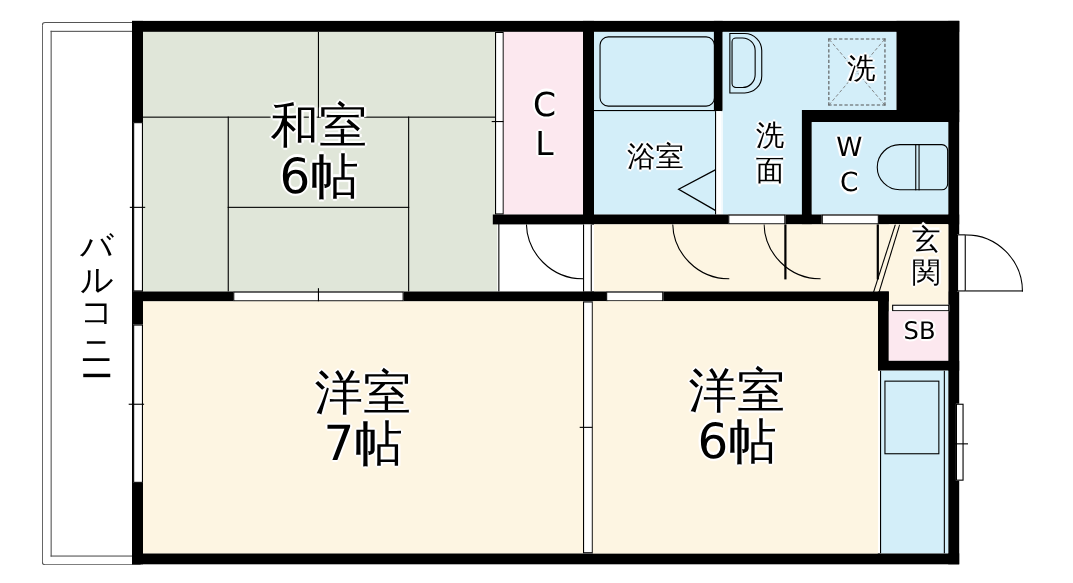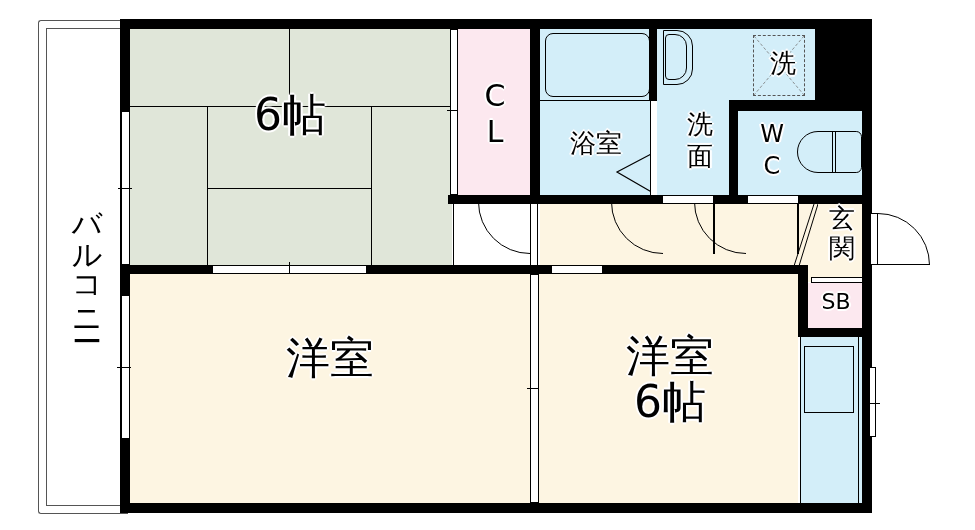--- a/index.html
+++ b/index.html
@@ -30,20 +30,21 @@
 
 <div class="abs" style="left:130px;top:29px;width:322px;height:236px;background:#e0e6d9;"></div>
 
 <div class="abs line" style="left:289px;top:29px;width:1px;height:78px;"></div>
 <div class="abs line" style="left:130px;top:106px;width:320px;height:1px;"></div>
 <div class="abs line" style="left:207px;top:106px;width:1px;height:159px;"></div>
 <div class="abs line" style="left:371px;top:106px;width:1px;height:159px;"></div>
 <div class="abs line" style="left:207px;top:188px;width:165px;height:1px;"></div>
 <div class="abs line" style="left:453px;top:200px;width:1px;height:65px;"></div>
 <div class="abs room-label big" style="left:200px;top:92px;width:180px;">
+  <div>和室</div>
   <div>6帖</div>
 </div>
 
 <div class="abs win" style="left:121px;top:111px;width:9px;height:154px;"></div>
 <div class="abs line" style="left:118px;top:188px;width:14px;height:1px;"></div>
 
 <div class="abs wall" style="left:120px;top:265px;width:420px;height:9px;"></div>
 <div class="abs win" style="left:212px;top:265px;width:155px;height:9px;"></div>
 <div class="abs line" style="left:289px;top:262px;width:1px;height:14px;"></div>
 
@@ -137,20 +138,21 @@
 <div class="abs wall" style="left:530px;top:265px;width:278px;height:9px;"></div>
 <div class="abs" style="left:551px;top:265px;width:52px;height:9px;background:#fff;border:1px solid #000;"></div>
 <div class="door-arc" style="left:499px;top:223px;width:104px;height:104px;border-radius:50%;clip-path:inset(51px 0 0 52px);"></div>
 <div class="abs line" style="left:551px;top:274px;width:1.5px;height:52px;"></div>
 
 <div class="abs" style="left:130px;top:274px;width:400px;height:229px;background:#fdf5e2;"></div>
 <div class="abs win" style="left:121px;top:295px;width:9px;height:144px;"></div>
 <div class="abs line" style="left:117px;top:367px;width:14px;height:1px;"></div>
 <div class="abs room-label big" style="left:240px;top:335px;width:180px;">
   <div>洋室</div>
+  <div>7帖</div>
 </div>
 
 <div class="abs win" style="left:530px;top:274px;width:9px;height:229px;"></div>
 <div class="abs line" style="left:527px;top:388px;width:14px;height:1px;"></div>
 
 <div class="abs" style="left:539px;top:274px;width:259px;height:229px;background:#fdf5e2;"></div>
 <div class="abs" style="left:539px;top:274px;width:259px;height:229px;background:#fdf5e2;"></div>
 <div class="abs room-label big" style="left:580px;top:333px;width:180px;">
   <div>洋室</div>
   <div>6帖</div>

